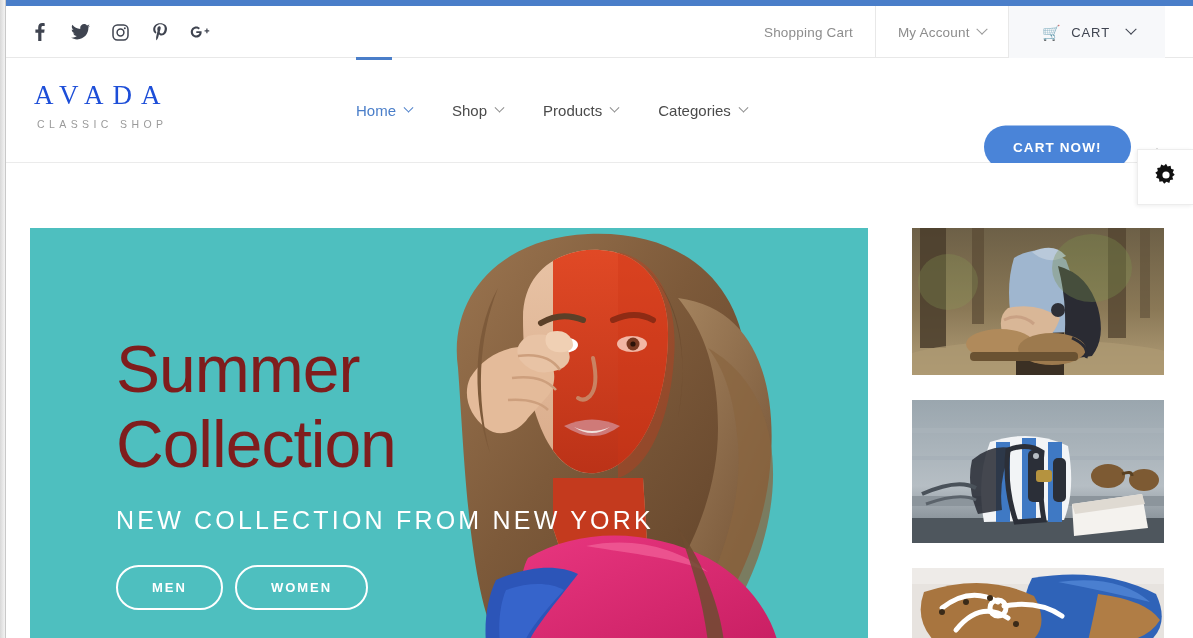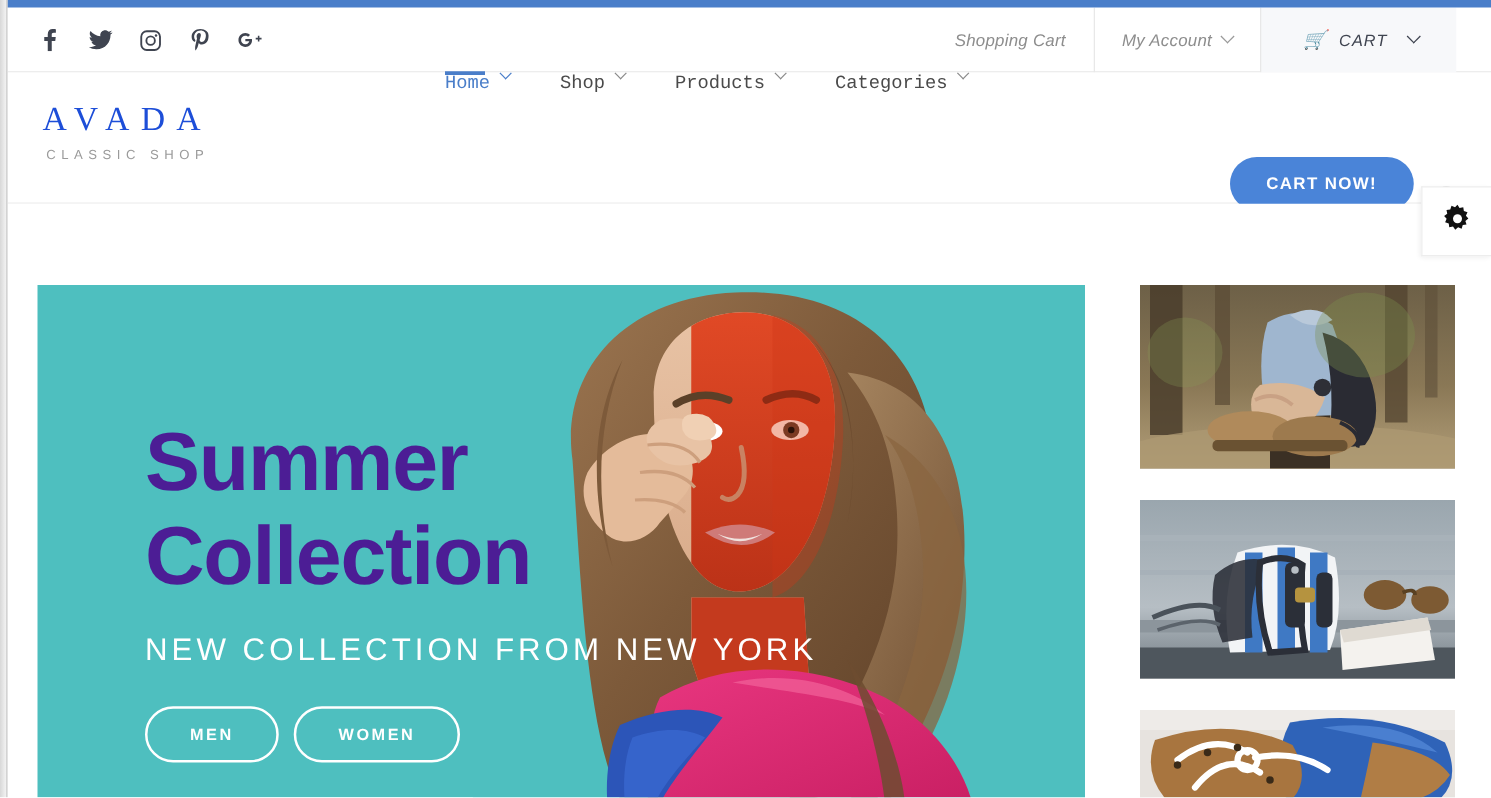--- a/index.html
+++ b/index.html
@@ -56,21 +56,21 @@
   .social-icon {
     width: 20px; height: 22px;
     display: flex; align-items: center; justify-content: center;
     color: #3f4450;
     cursor: pointer;
   }
   .social-icon svg { display: block; }
 
   .topbar-right {
     position: absolute; right: 28px; top: 0; height: 52px;
-    display: flex; align-items: stretch; font-style: italic;
+    display: flex; align-items: stretch;
   }
   .tb-item {
     display: flex; align-items: center;
     padding: 0 22px;
     font-size: 13.5px;
     color: #8d8d8d;
     letter-spacing: .2px;
     cursor: pointer;
     white-space: nowrap;
   }
@@ -120,28 +120,27 @@
     letter-spacing: 4.4px;
     color: #9a9a9a;
   }
 
   .nav {
     position: absolute; left: 350px; top: 0; height: 105px;
     display: flex; align-items: center; gap: 0;
   }
   .nav-item {
     position: relative;
-    display: flex; align-items: flex-start;
+    display: flex; align-items: center;
     height: 105px;
     padding: 0 20px;
     font-size: 15px;
     color: #4a4a4a;
     cursor: pointer;
     white-space: nowrap;
-    font-family: Liberation Mono, monospace;
   }
   .nav-item:first-child { padding-left: 0; }
   .nav-item.active { color: #4a7ec9; }
   .nav-item.active::before {
     content: "";
     position: absolute; top: -1px; left: 0; right: 40px;
     height: 3px; background: #4a7ec9;
   }
   .nav-chev {
     display: inline-block; margin-left: 9px;
@@ -213,23 +212,23 @@
     overflow: hidden;
   }
   .hero-model svg { display: block; }
 
   .hero-text {
     position: absolute;
     left: 86px; top: 104px;
     z-index: 5;
   }
   .hero-title {
-    color: #4c1d95;
+    color: #7f1d1d;
     font-size: 66px;
-    font-weight: bold;
+    font-weight: normal;
     line-height: 1.14;
     letter-spacing: -1px;
   }
   .hero-sub {
     margin-top: 24px;
     color: #ffffff;
     font-size: 25px;
     letter-spacing: 3.2px;
     font-weight: 400;
   }

